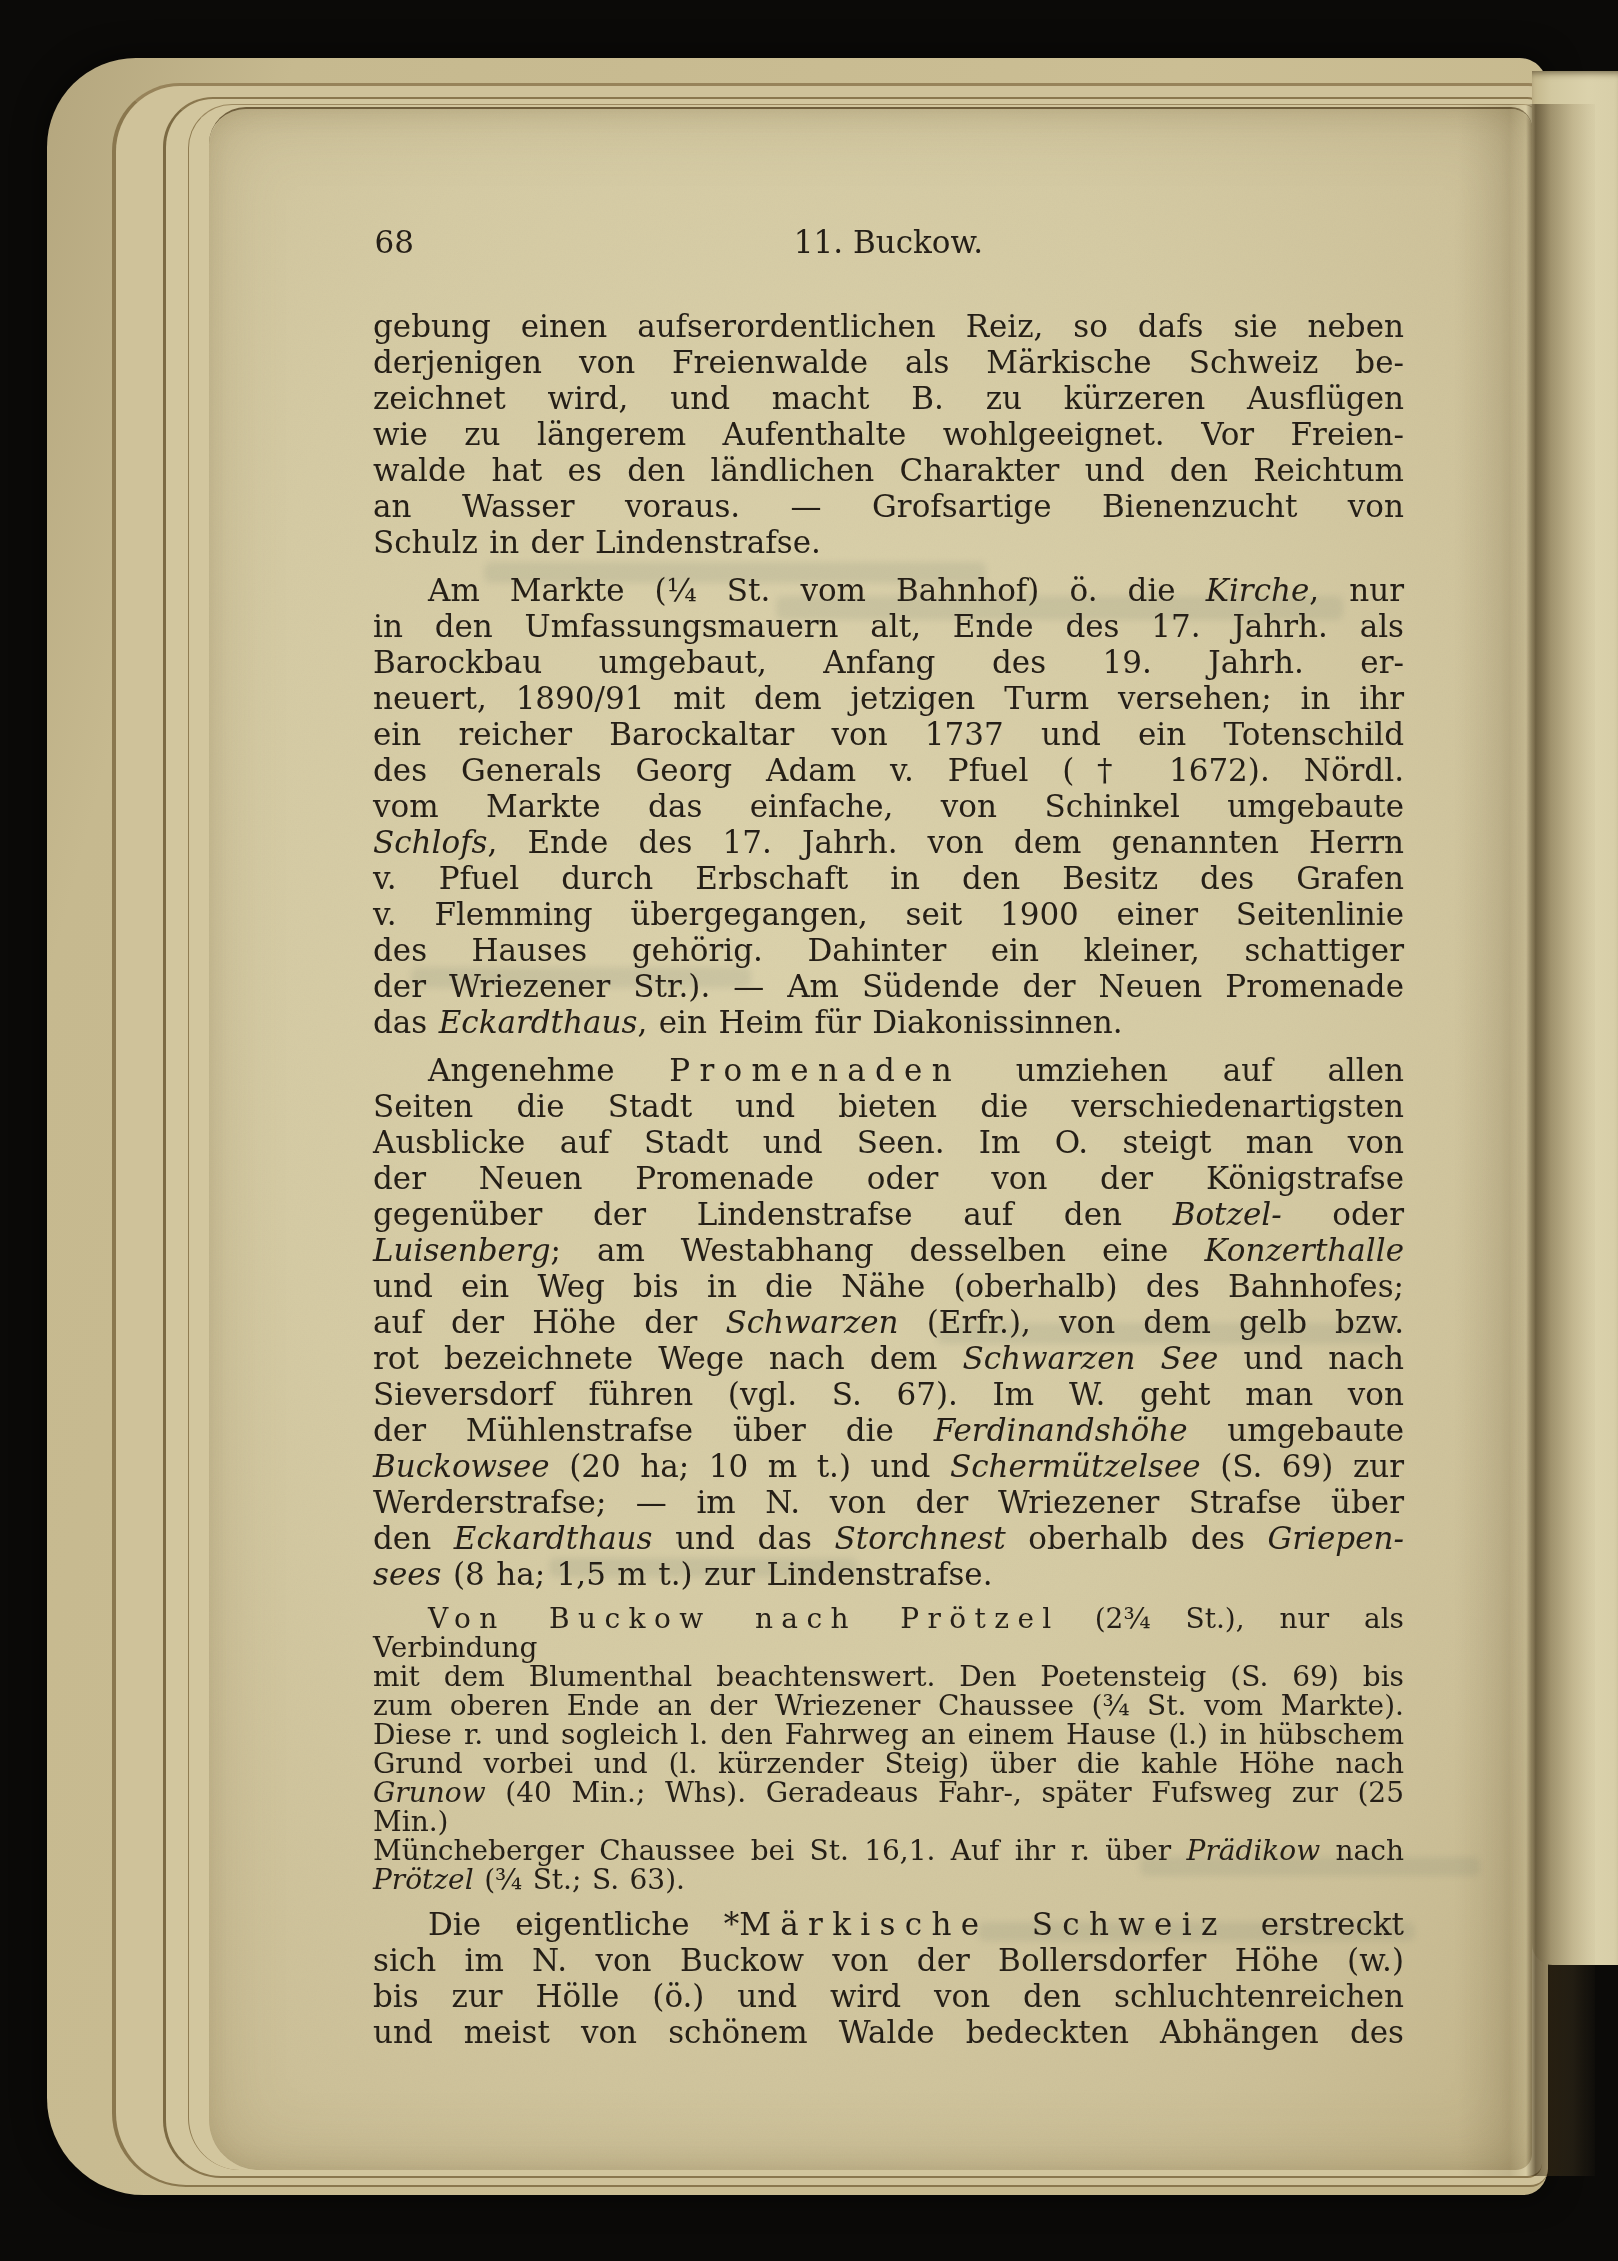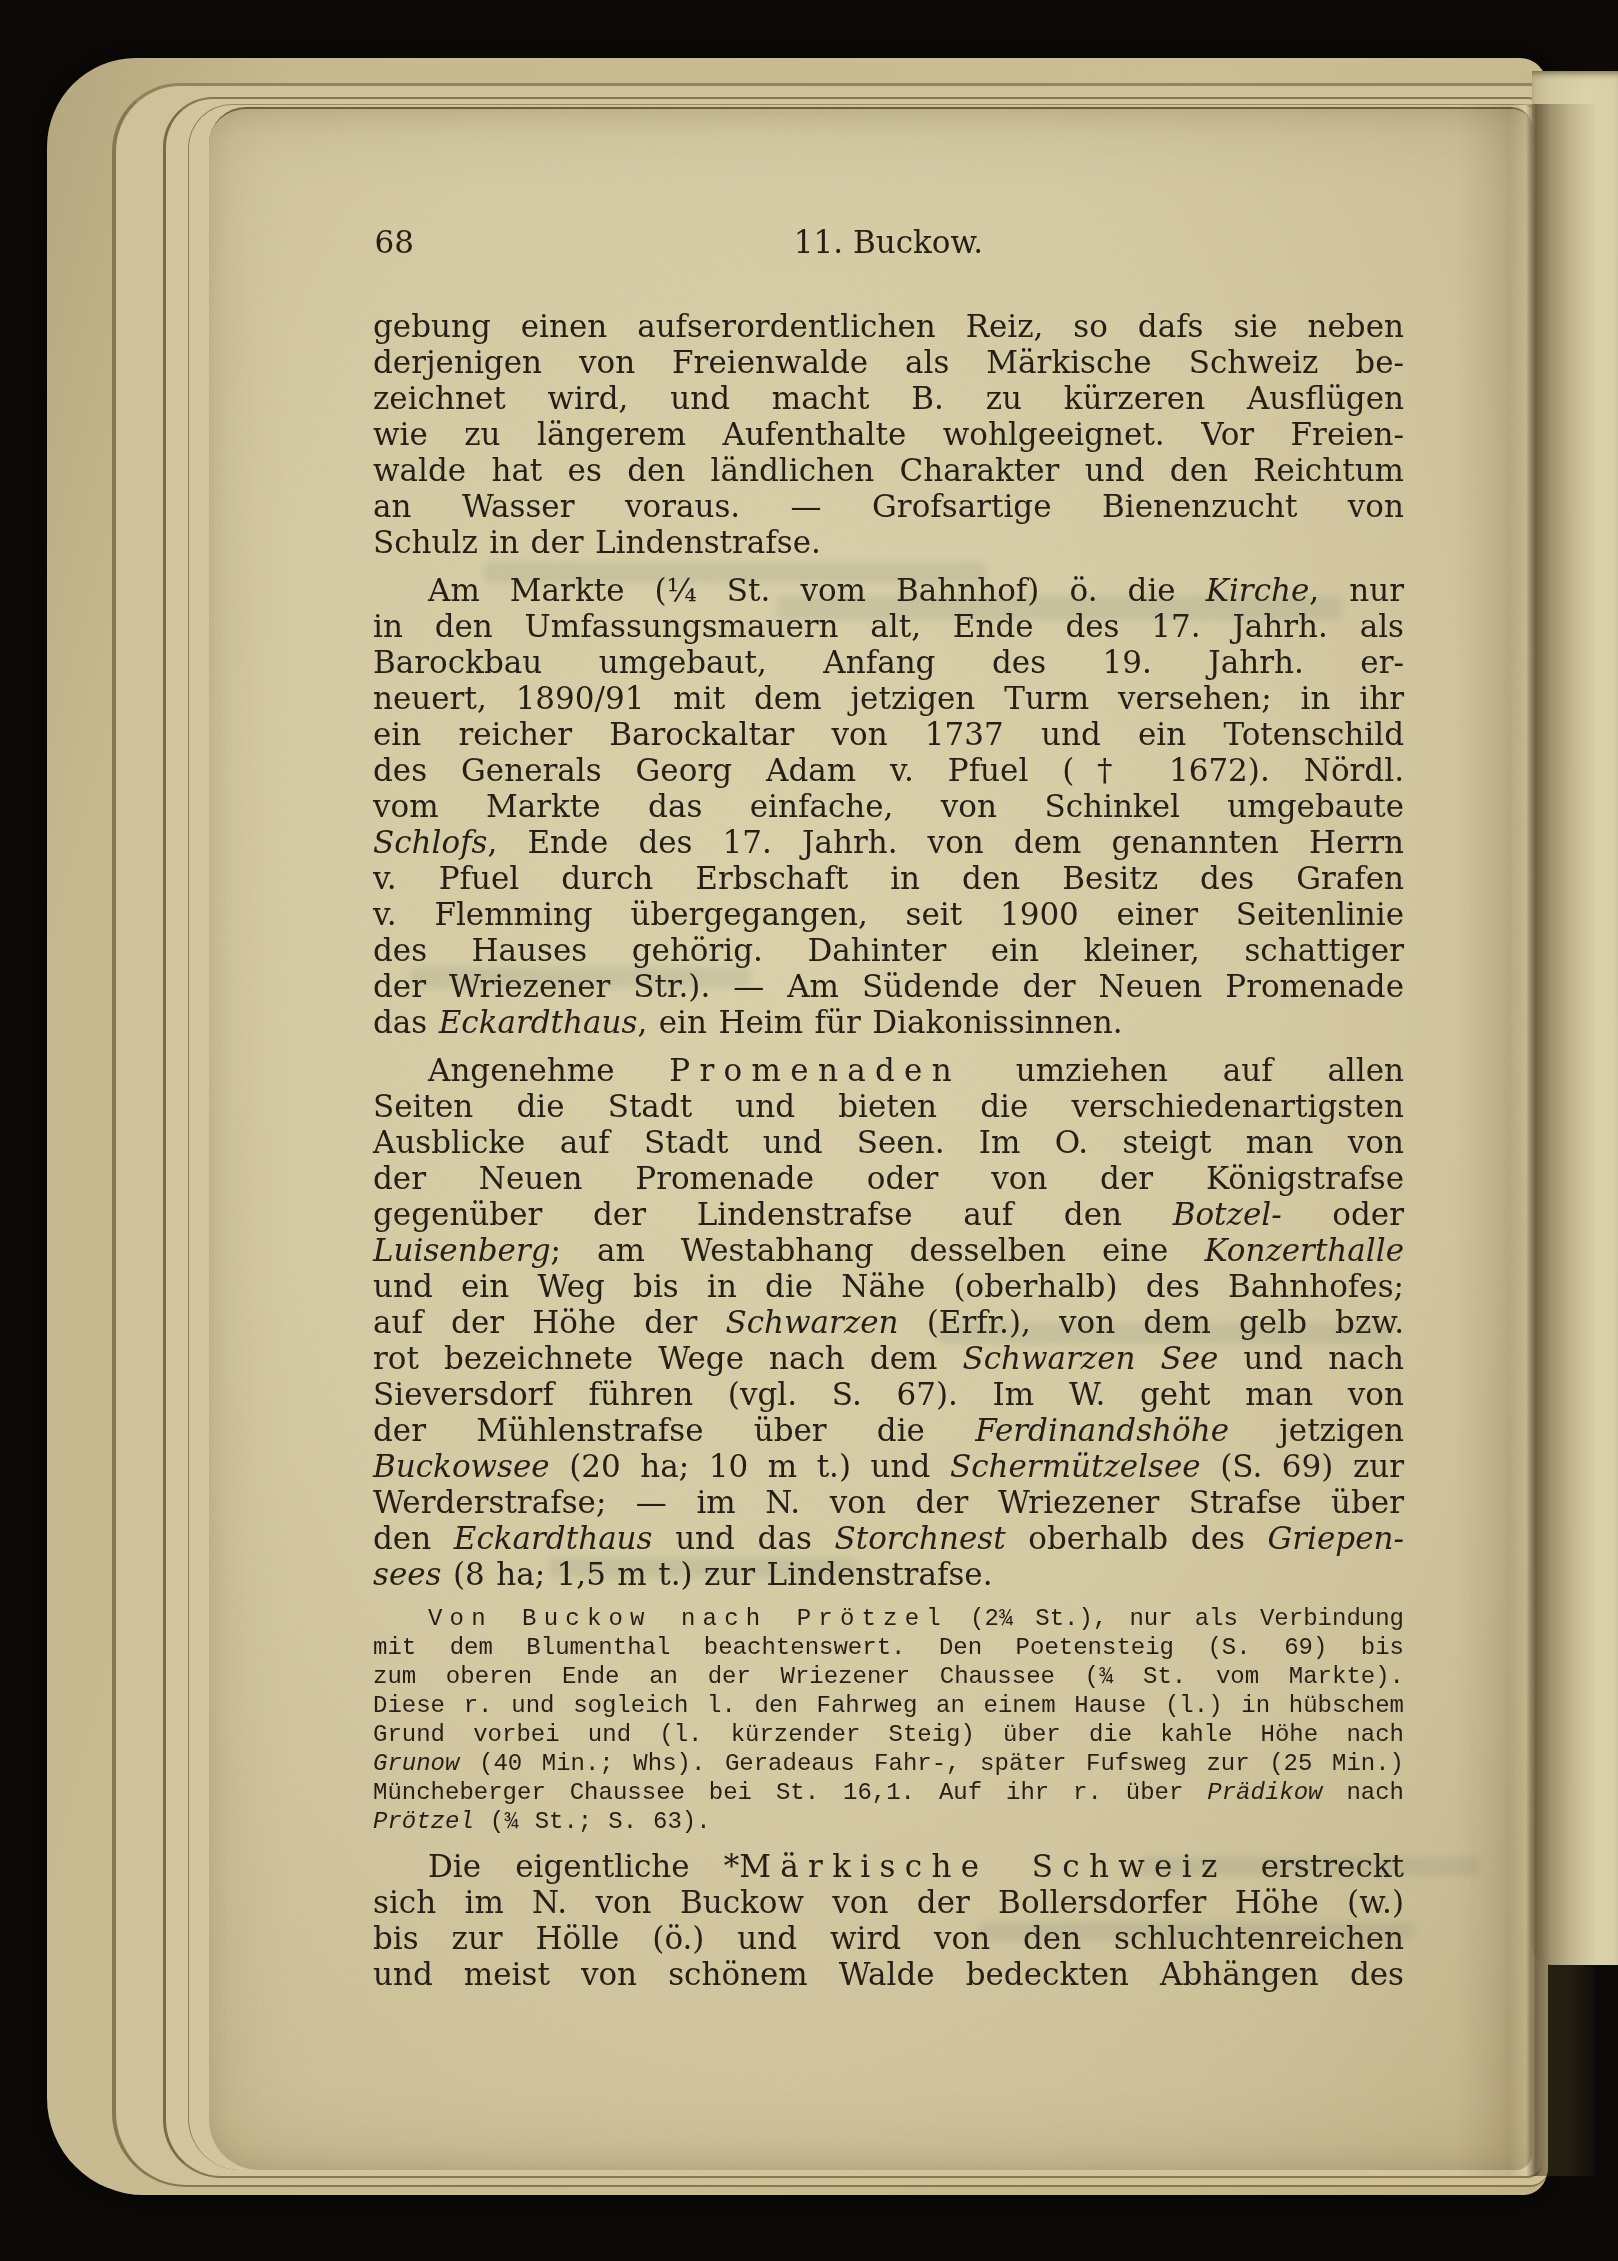--- a/index.html
+++ b/index.html
@@ -99,21 +99,21 @@
 
   .para{margin:0;}
   .para + .para{margin-top:12px;}
   .tline{
     text-align:justify;
     text-align-last:justify;
     word-spacing:1.6px;
     white-space:normal;
   }
   .para.body .tline{font-size:31px;line-height:36px;}
-  .para.small .tline{font-size:24px;line-height:29px;font-family:Liberation Mono, monospace;}
+  .para.small .tline{font-size:28px;line-height:29px;}
   .tline.lastline{text-align-last:left;}
   .tline.indent{text-indent:55px;}
   .r-n{font-style:normal;}
   .r-i{font-style:italic;}
   .r-sp{letter-spacing:.30em;}
 </style>
 </head>
 <body>
 
 <div class="scene">
@@ -170,21 +170,21 @@
             <div class="tline indent"><span class="r-n">Angenehme </span><span class="r-sp">Promenaden</span><span class="r-n"> umziehen auf allen</span></div>
             <div class="tline"><span class="r-n">Seiten die Stadt und bieten die verschiedenartigsten</span></div>
             <div class="tline"><span class="r-n">Ausblicke auf Stadt und Seen. Im O. steigt man von</span></div>
             <div class="tline"><span class="r-n">der Neuen Promenade oder von der Königstrafse</span></div>
             <div class="tline"><span class="r-n">gegenüber der Lindenstrafse auf den </span><span class="r-i">Botzel-</span><span class="r-n"> oder</span></div>
             <div class="tline"><span class="r-i">Luisenberg</span><span class="r-n">; am Westabhang desselben eine </span><span class="r-i">Konzerthalle</span></div>
             <div class="tline"><span class="r-n">und ein Weg bis in die Nähe (oberhalb) des Bahnhofes;</span></div>
             <div class="tline"><span class="r-n">auf der Höhe der </span><span class="r-i">Schwarzen</span><span class="r-n"> (Erfr.), von dem gelb bzw.</span></div>
             <div class="tline"><span class="r-n">rot bezeichnete Wege nach dem </span><span class="r-i">Schwarzen See</span><span class="r-n"> und nach</span></div>
             <div class="tline"><span class="r-n">Sieversdorf führen (vgl. S. 67). Im W. geht man von</span></div>
-            <div class="tline"><span class="r-n">der Mühlenstrafse über die </span><span class="r-i">Ferdinandshöhe</span><span class="r-n"> jetzigen</span></div>
+            <div class="tline"><span class="r-n">der Mühlenstrafse über die </span><span class="r-i">Ferdinandshöhe</span><span class="r-n"> umgebaute</span></div>
             <div class="tline"><span class="r-i">Buckowsee</span><span class="r-n"> (20 ha; 10 m t.) und </span><span class="r-i">Schermützelsee</span><span class="r-n"> (S. 69) zur</span></div>
             <div class="tline"><span class="r-n">Werderstrafse; — im N. von der Wriezener Strafse über</span></div>
             <div class="tline"><span class="r-n">den </span><span class="r-i">Eckardthaus</span><span class="r-n"> und das </span><span class="r-i">Storchnest</span><span class="r-n"> oberhalb des </span><span class="r-i">Griepen-</span></div>
             <div class="tline lastline"><span class="r-i">sees</span><span class="r-n"> (8 ha; 1,5 m t.) zur Lindenstrafse.</span></div>
           </div>
           <div class="para small">
             <div class="tline indent"><span class="r-sp">Von Buckow nach Prötzel</span><span class="r-n"> (2¾ St.), nur als Verbindung</span></div>
             <div class="tline"><span class="r-n">mit dem Blumenthal beachtenswert. Den Poetensteig (S. 69) bis</span></div>
             <div class="tline"><span class="r-n">zum oberen Ende an der Wriezener Chaussee (¾ St. vom Markte).</span></div>
             <div class="tline"><span class="r-n">Diese r. und sogleich l. den Fahrweg an einem Hause (l.) in hübschem</span></div>

